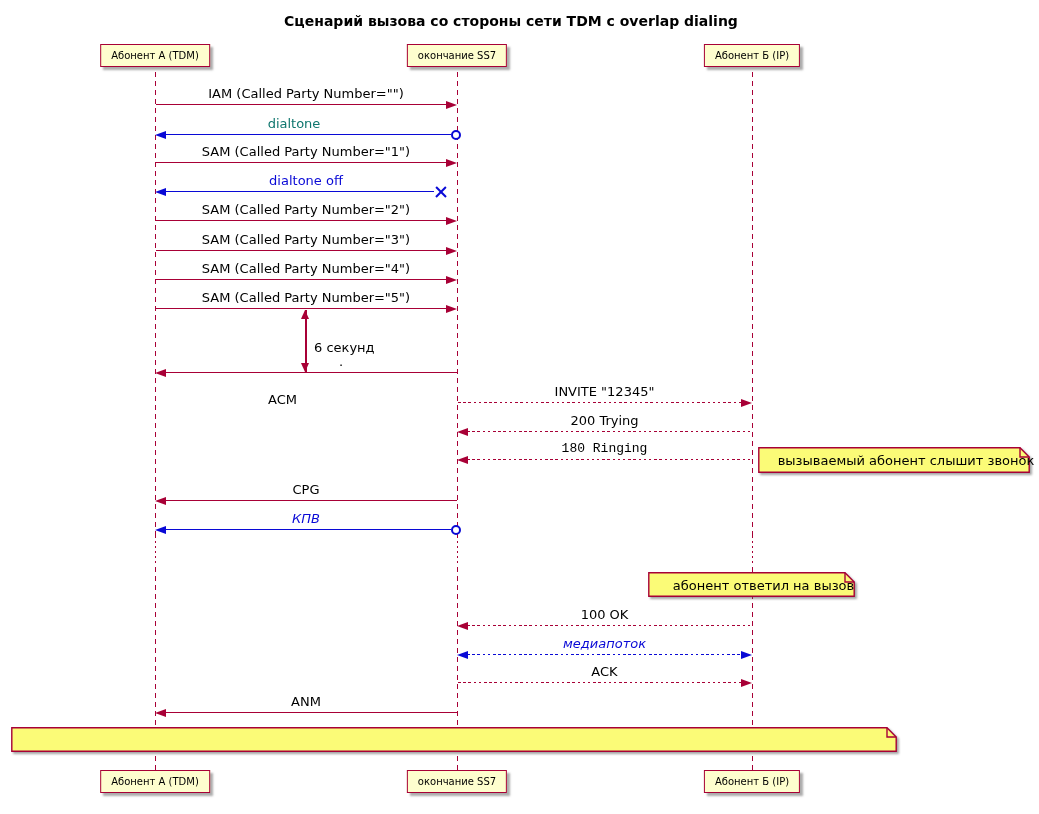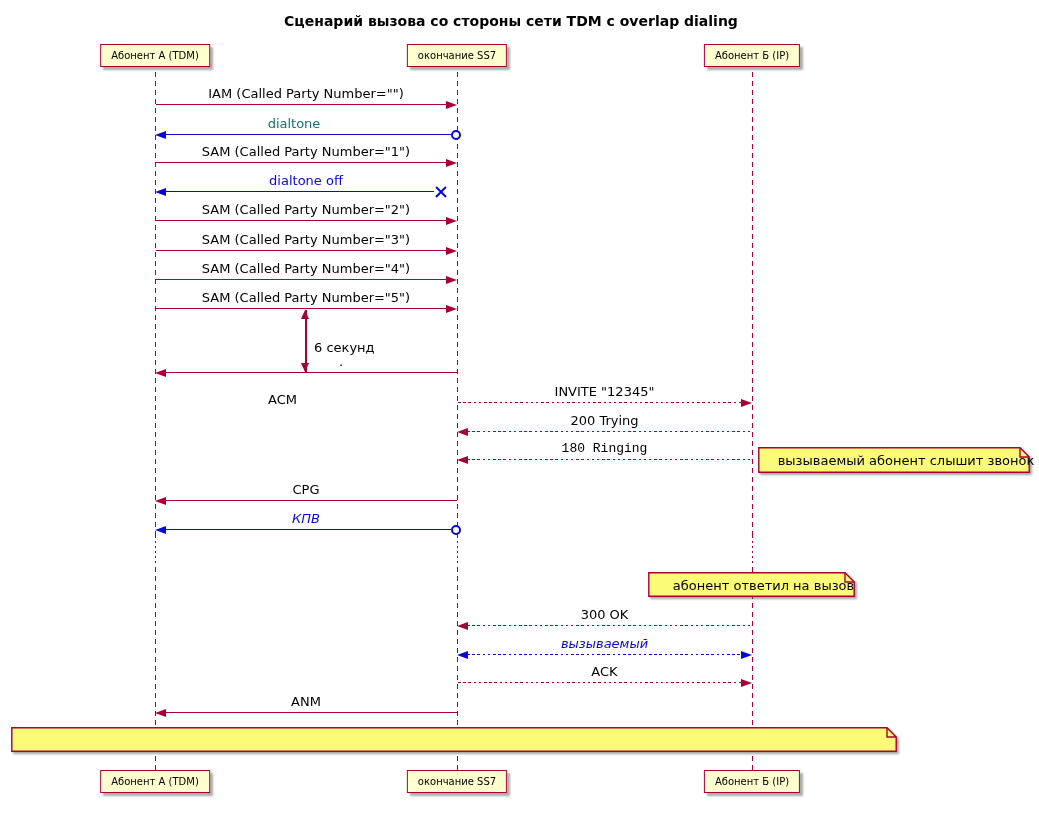--- a/index.html
+++ b/index.html
@@ -96,24 +96,24 @@
       <div class="msg-label" style="top: 441px; left: 462px; width: 285px; color: rgb(0, 0, 0); font-family: Liberation Mono, monospace;">180 Ringing</div>
       <div class="ah" style="top: 456px; border-right: 11px solid rgb(168, 0, 54); left: 457px;"></div>
       <div class="msg-line" style="left: 467px; top: 459px; width: 285px; background: repeating-linear-gradient(90deg, rgb(168, 0, 54) 0px, rgb(168, 0, 54) 2.5px, transparent 2.5px, transparent 5.2px);"></div>
       <div class="msg-label" style="top: 482px; left: 160px; width: 292px; color: rgb(0, 0, 0);">CPG</div>
       <div class="ah" style="top: 497px; border-right: 11px solid rgb(168, 0, 54); left: 155px;"></div>
       <div class="msg-line" style="left: 165px; top: 500px; width: 292px; background: rgb(168, 0, 54);"></div>
       <div class="msg-label" style="top: 511px; left: 160px; width: 292px; color: rgb(9, 9, 214); font-style: italic;">КПВ</div>
       <div class="ah" style="top: 526px; border-right: 11px solid rgb(9, 9, 214); left: 155px;"></div>
       <div class="circle-end" style="left: 451px; top: 525px; border-color: rgb(9, 9, 214);"></div>
       <div class="msg-line" style="left: 165px; top: 529px; width: 286px; background: rgb(9, 9, 214);"></div>
-      <div class="msg-label" style="top: 607px; left: 462px; width: 285px; color: rgb(0, 0, 0);">300 OK</div>
+      <div class="msg-label" style="top: 607px; left: 462px; width: 285px; color: rgb(0, 0, 0);">100 OK</div>
       <div class="ah" style="top: 622px; border-right: 11px solid rgb(168, 0, 54); left: 457px;"></div>
       <div class="msg-line" style="left: 467px; top: 625px; width: 285px; background: repeating-linear-gradient(90deg, rgb(168, 0, 54) 0px, rgb(168, 0, 54) 2.5px, transparent 2.5px, transparent 5.2px);"></div>
-      <div class="msg-label" style="top: 636px; left: 462px; width: 285px; color: rgb(9, 9, 214); font-style: italic;">вызываемый</div>
+      <div class="msg-label" style="top: 636px; left: 462px; width: 285px; color: rgb(9, 9, 214); font-style: italic;">медиапоток</div>
       <div class="ah" style="top: 651px; border-right: 11px solid rgb(9, 9, 214); left: 457px;"></div>
       <div class="ah" style="top: 651px; border-left: 11px solid rgb(9, 9, 214); left: 741px;"></div>
       <div class="msg-line" style="left: 467px; top: 654px; width: 275px; background: repeating-linear-gradient(90deg, rgb(9, 9, 214) 0px, rgb(9, 9, 214) 2.5px, transparent 2.5px, transparent 5.2px);"></div>
       <div class="msg-label" style="top: 664px; left: 462px; width: 285px; color: rgb(0, 0, 0);">ACK</div>
       <div class="ah" style="top: 679px; border-left: 11px solid rgb(168, 0, 54); left: 741px;"></div>
       <div class="msg-line" style="left: 458px; top: 682px; width: 284px; background: repeating-linear-gradient(90deg, rgb(168, 0, 54) 0px, rgb(168, 0, 54) 2.5px, transparent 2.5px, transparent 5.2px);"></div>
       <div class="msg-label" style="top: 694px; left: 160px; width: 292px; color: rgb(0, 0, 0);">ANM</div>
       <div class="ah" style="top: 709px; border-right: 11px solid rgb(168, 0, 54); left: 155px;"></div>
       <div class="msg-line" style="left: 165px; top: 712px; width: 292px; background: rgb(168, 0, 54);"></div>
       <div class="dur-line" style="left: 305.2px; top: 310px; height: 62px; background: rgb(168, 0, 54);"></div>

